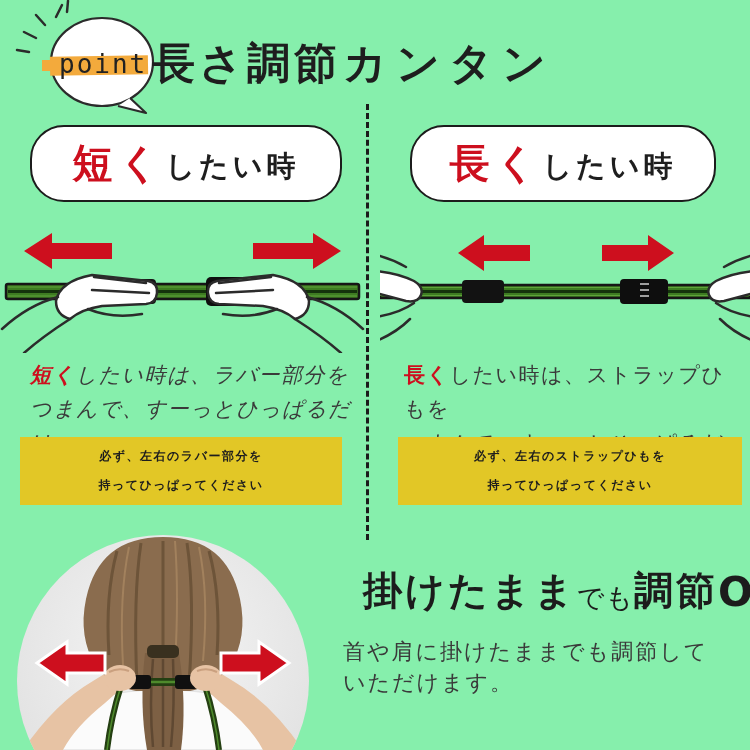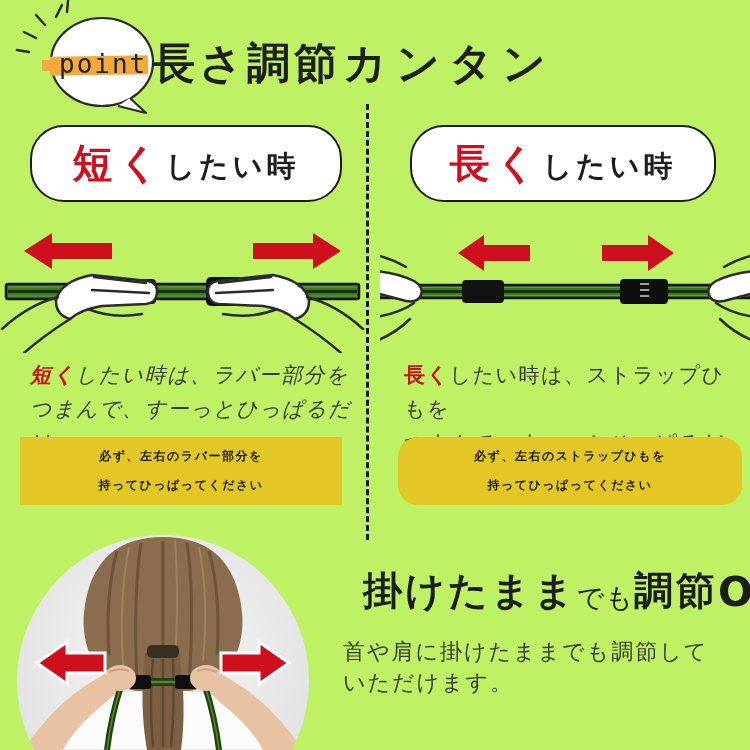--- a/index.html
+++ b/index.html
@@ -1,19 +1,19 @@
 <!DOCTYPE html>
 <html><head>
 <meta charset="utf-8">
 <style>
   * { margin:0; padding:0; box-sizing:border-box; }
   html,body { width:750px; height:750px; background:#ffffff; overflow:hidden;
     font-family:"DejaVu Sans", sans-serif; color:#222; }
   .abs { position:absolute; }
-  #canvas { position:relative; width:750px; height:750px; background:#bef264; }
+  #canvas { position:relative; width:750px; height:750px; background:#86efac; }
 
   
   #point-bubble { left:12px; top:0px; width:152px; height:120px; }
   #main-title { left:152px; top:30px; width:598px; height:68px;
     display:flex; align-items:center; white-space:nowrap; }
   .title-big { font-size:43px; font-weight:700; letter-spacing:4px; color:#1e1e1e; }
   .title-small { font-size:28px; font-weight:500; letter-spacing:2px; color:#1e1e1e; margin:0 2px; padding-top:8px; }
   .title-big.kata { letter-spacing:9px; margin-left:2px; }
 
   
@@ -37,21 +37,21 @@
   .caption { font-size:21px; line-height:34px; letter-spacing:1.5px; color:#3a3a3a; }
   #cap-left  { left:30px;  top:358px; width:330px;font-style:italic; }
   #cap-right { left:404px; top:358px; width:340px; }
   .cap-red { color:#cd0f1e; font-weight:600; }
 
   
   .note-box { height:68px; background:#e2c726; display:flex; flex-direction:column;
     align-items:center; justify-content:center; font-weight:700; font-size:12px;
     line-height:29px; letter-spacing:1.5px; color:#1d1d1d; white-space:nowrap; }
   #note-left  { left:20px;  top:437px; width:322px; }
-  #note-right { left:398px; top:437px; width:344px;border-radius:20px; }
+  #note-right { left:398px; top:437px; width:344px; }
 
   
   #photo-wrap { left:17px; top:535px; width:292px; height:215px; }
   #bottom-title { left:363px; top:570px; width:404px; height:48px;
     display:flex; align-items:flex-end; white-space:nowrap; }
   .btitle-big { font-size:39px; font-weight:600; letter-spacing:3px; color:#1c1c1c; }
   .btitle-small { font-size:27px; font-weight:500; letter-spacing:1px; color:#1c1c1c; padding-bottom:2px; }
   .btitle-ok { font-size:41px; font-weight:600; letter-spacing:0px; color:#1c1c1c; padding-bottom:2px; }
   #bottom-body { left:343px; top:636px; width:400px;
     font-size:22px; line-height:31px; letter-spacing:2px; color:#3a3a3a; }

